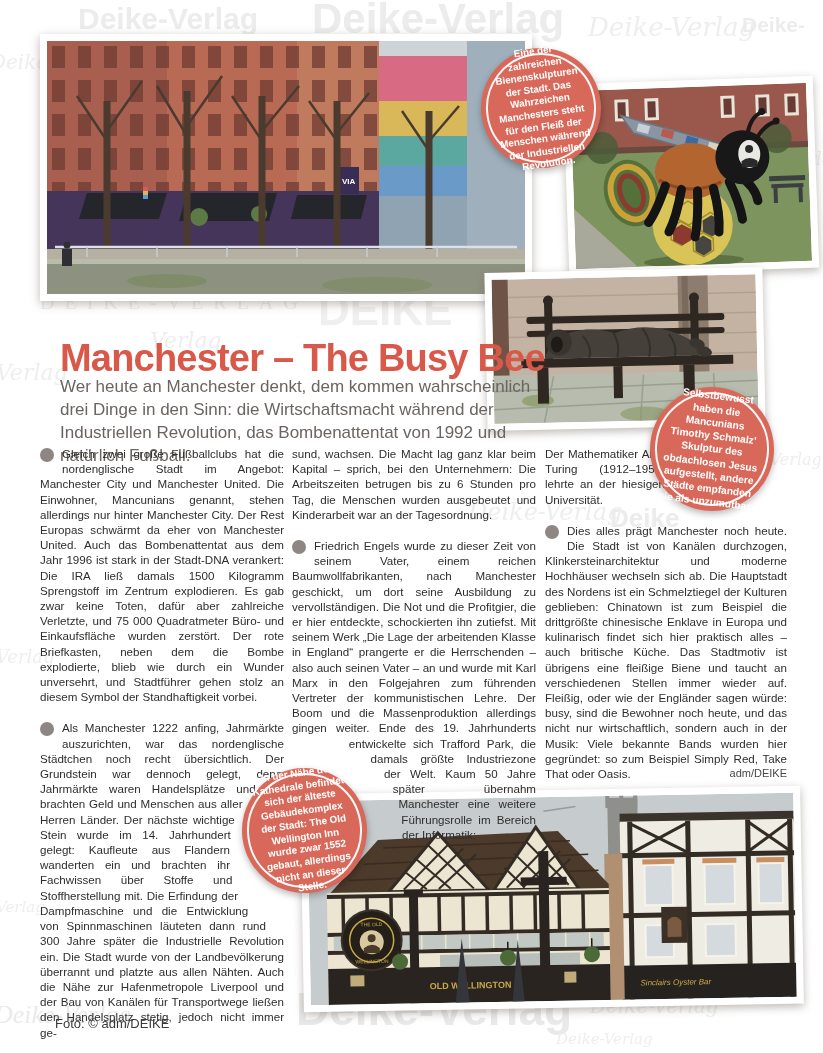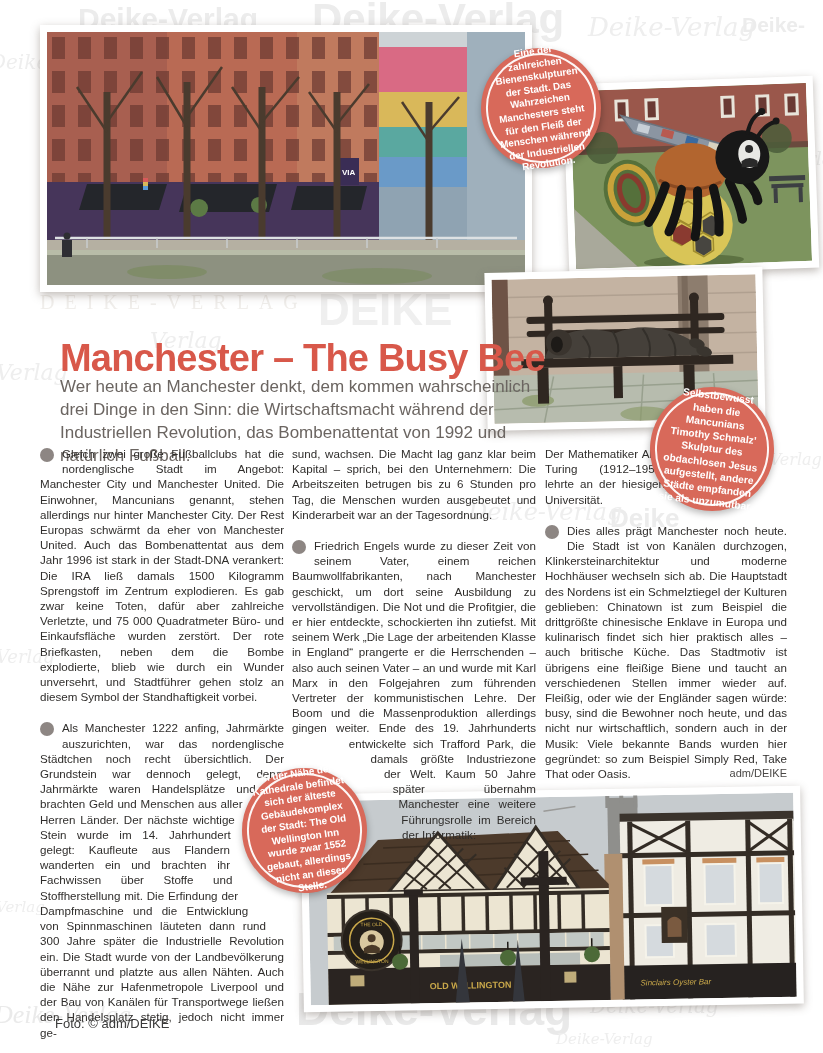--- a/index.html
+++ b/index.html
@@ -29,21 +29,21 @@
   .wm-p{left:590px;top:996px;font-size:20px;}
   .wm-q{left:-6px;top:1002px;font-size:26px;font-family:"Liberation Serif",serif;font-style:italic;color:#eaeaea;}
   .wm-r{left:556px;top:1032px;font-size:15px;}
   .wm-s{left:516px;top:979px;font-size:14px;}
   .wm-t{left:770px;top:150px;font-size:18px;}
 
   
   .photo{position:absolute;background:#fff;padding:7px;
          box-shadow:0 3px 9px rgba(110,100,92,.45);z-index:1;}
   .photo svg{display:block;}
-  #photo-canal{left:40px;top:25px;}
+  #photo-canal{left:40px;top:34px;}
   #photo-bee{left:566px;top:80px;transform:rotate(-2deg);}
   #photo-jesus{left:486px;top:270px;transform:rotate(-1.2deg);z-index:2;}
   #photo-inn{left:302px;top:790px;transform:rotate(-1deg);}
 
   
   .badge{position:absolute;border-radius:50%;background:#d8695a;color:#fff;z-index:4;
          display:flex;align-items:center;justify-content:center;text-align:center;
          font-weight:bold;box-shadow:0 3px 7px rgba(0,0,0,.28);}
   .badge::before{content:"";position:absolute;inset:5px;border:2px solid rgba(255,255,255,.95);border-radius:50%;}
   .badge span{display:block;padding:13px;position:relative;}

